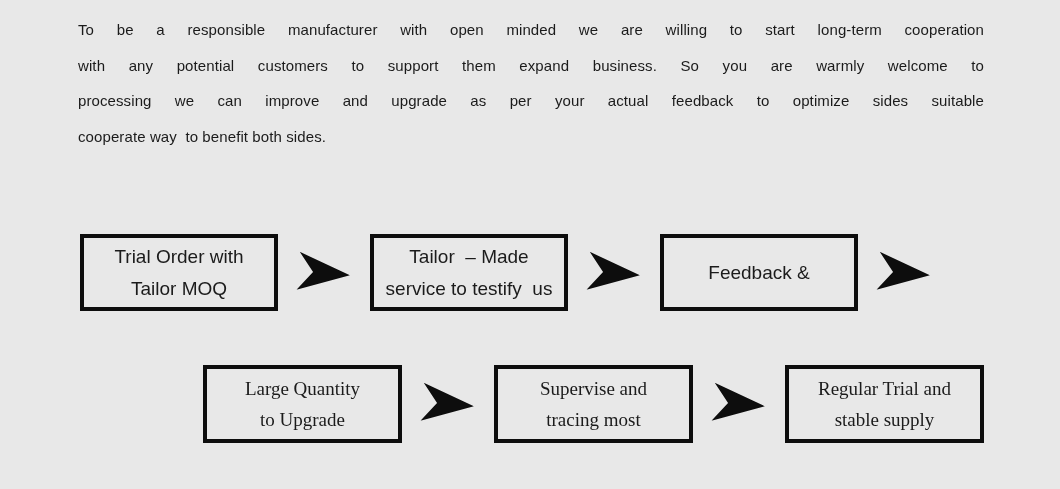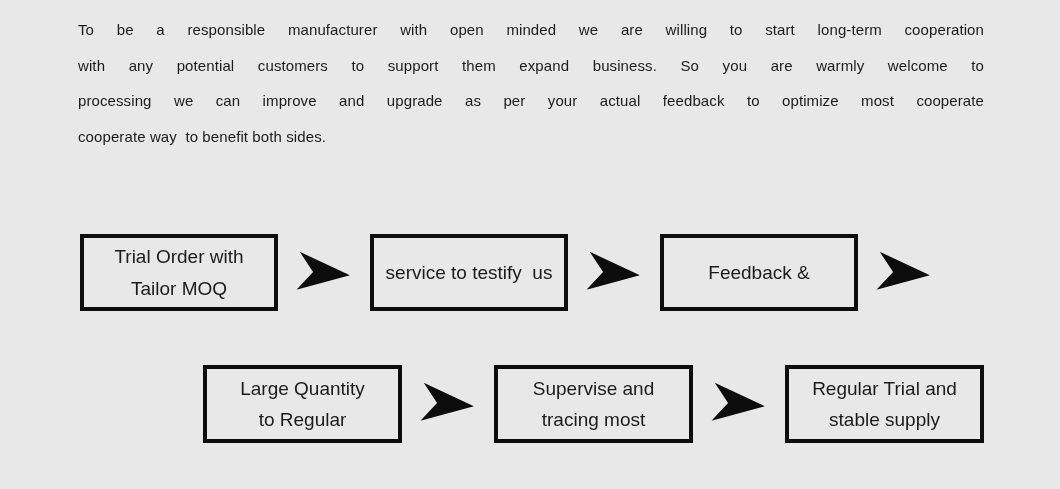--- a/index.html
+++ b/index.html
@@ -35,21 +35,21 @@
     text-align-last: left;
   }
   
   .flow-row {
     position: absolute;
     display: flex;
     align-items: center;
     gap: 20px;
   }
   .flow-row.row-1 { left: 80px;  top: 234px; height: 77px; }
-  .flow-row.row-2 { left: 203px; top: 365px; height: 78px; }
+  .flow-row.row-2 { left: 203px; top: 365px; height: 78px; font-family: Liberation Serif, serif; }
   .flow-box {
     box-sizing: border-box;
     width: 198px;
     height: 77px;
     border: 4px solid var(--border, #0d0d0d);
     background: var(--bg, #e8e8e8);
     display: flex;
     flex-direction: column;
     justify-content: center;
     align-items: center;
@@ -81,54 +81,55 @@
     fill: var(--arrow, #0d0d0d);
   }
 </style>
 </head>
 <body>
 
 <div class="page" style="--bg: #e8e8e8; --text: #1b1b1b; --border: #0d0d0d; --arrow: #0d0d0d;">
   <div class="intro" id="intro">
       <div class="intro-line">To be a responsible manufacturer with open minded we are willing to start long-term cooperation</div>
       <div class="intro-line">with any potential customers to support them expand business. So you are warmly welcome to</div>
-      <div class="intro-line">processing we can improve and upgrade as per your actual feedback to optimize most cooperate</div>
+      <div class="intro-line">processing we can improve and upgrade as per your actual feedback to optimize sides suitable</div>
       <div class="intro-line last">cooperate way &nbsp;to benefit both sides.</div>
     </div>
   <div class="flow-row row-1" id="flow-row-0">
       <div class="flow-box">
         <div class="box-line">Trial Order with</div>
         <div class="box-line">Tailor MOQ</div>
       </div>
       <div class="flow-arrow">
         <svg viewBox="0 0 52 38" xmlns="http://www.w3.org/2000/svg" aria-hidden="true">
           <polygon points="0,0 52,19 0,38 15,19"></polygon>
         </svg>
       </div>
       <div class="flow-box">
+        <div class="box-line">Tailor &nbsp;– Made</div>
         <div class="box-line">service to testify &nbsp;us</div>
       </div>
       <div class="flow-arrow">
         <svg viewBox="0 0 52 38" xmlns="http://www.w3.org/2000/svg" aria-hidden="true">
           <polygon points="0,0 52,19 0,38 15,19"></polygon>
         </svg>
       </div>
       <div class="flow-box">
         <div class="box-line">Feedback &amp;</div>
       </div>
       <div class="flow-arrow">
         <svg viewBox="0 0 52 38" xmlns="http://www.w3.org/2000/svg" aria-hidden="true">
           <polygon points="0,0 52,19 0,38 15,19"></polygon>
         </svg>
       </div>
     </div>
   <div class="flow-row row-2" id="flow-row-1">
       <div class="flow-box">
         <div class="box-line">Large Quantity</div>
-        <div class="box-line">to Regular</div>
+        <div class="box-line">to Upgrade</div>
       </div>
       <div class="flow-arrow">
         <svg viewBox="0 0 52 38" xmlns="http://www.w3.org/2000/svg" aria-hidden="true">
           <polygon points="0,0 52,19 0,38 15,19"></polygon>
         </svg>
       </div>
       <div class="flow-box">
         <div class="box-line">Supervise and</div>
         <div class="box-line">tracing most</div>
       </div>

